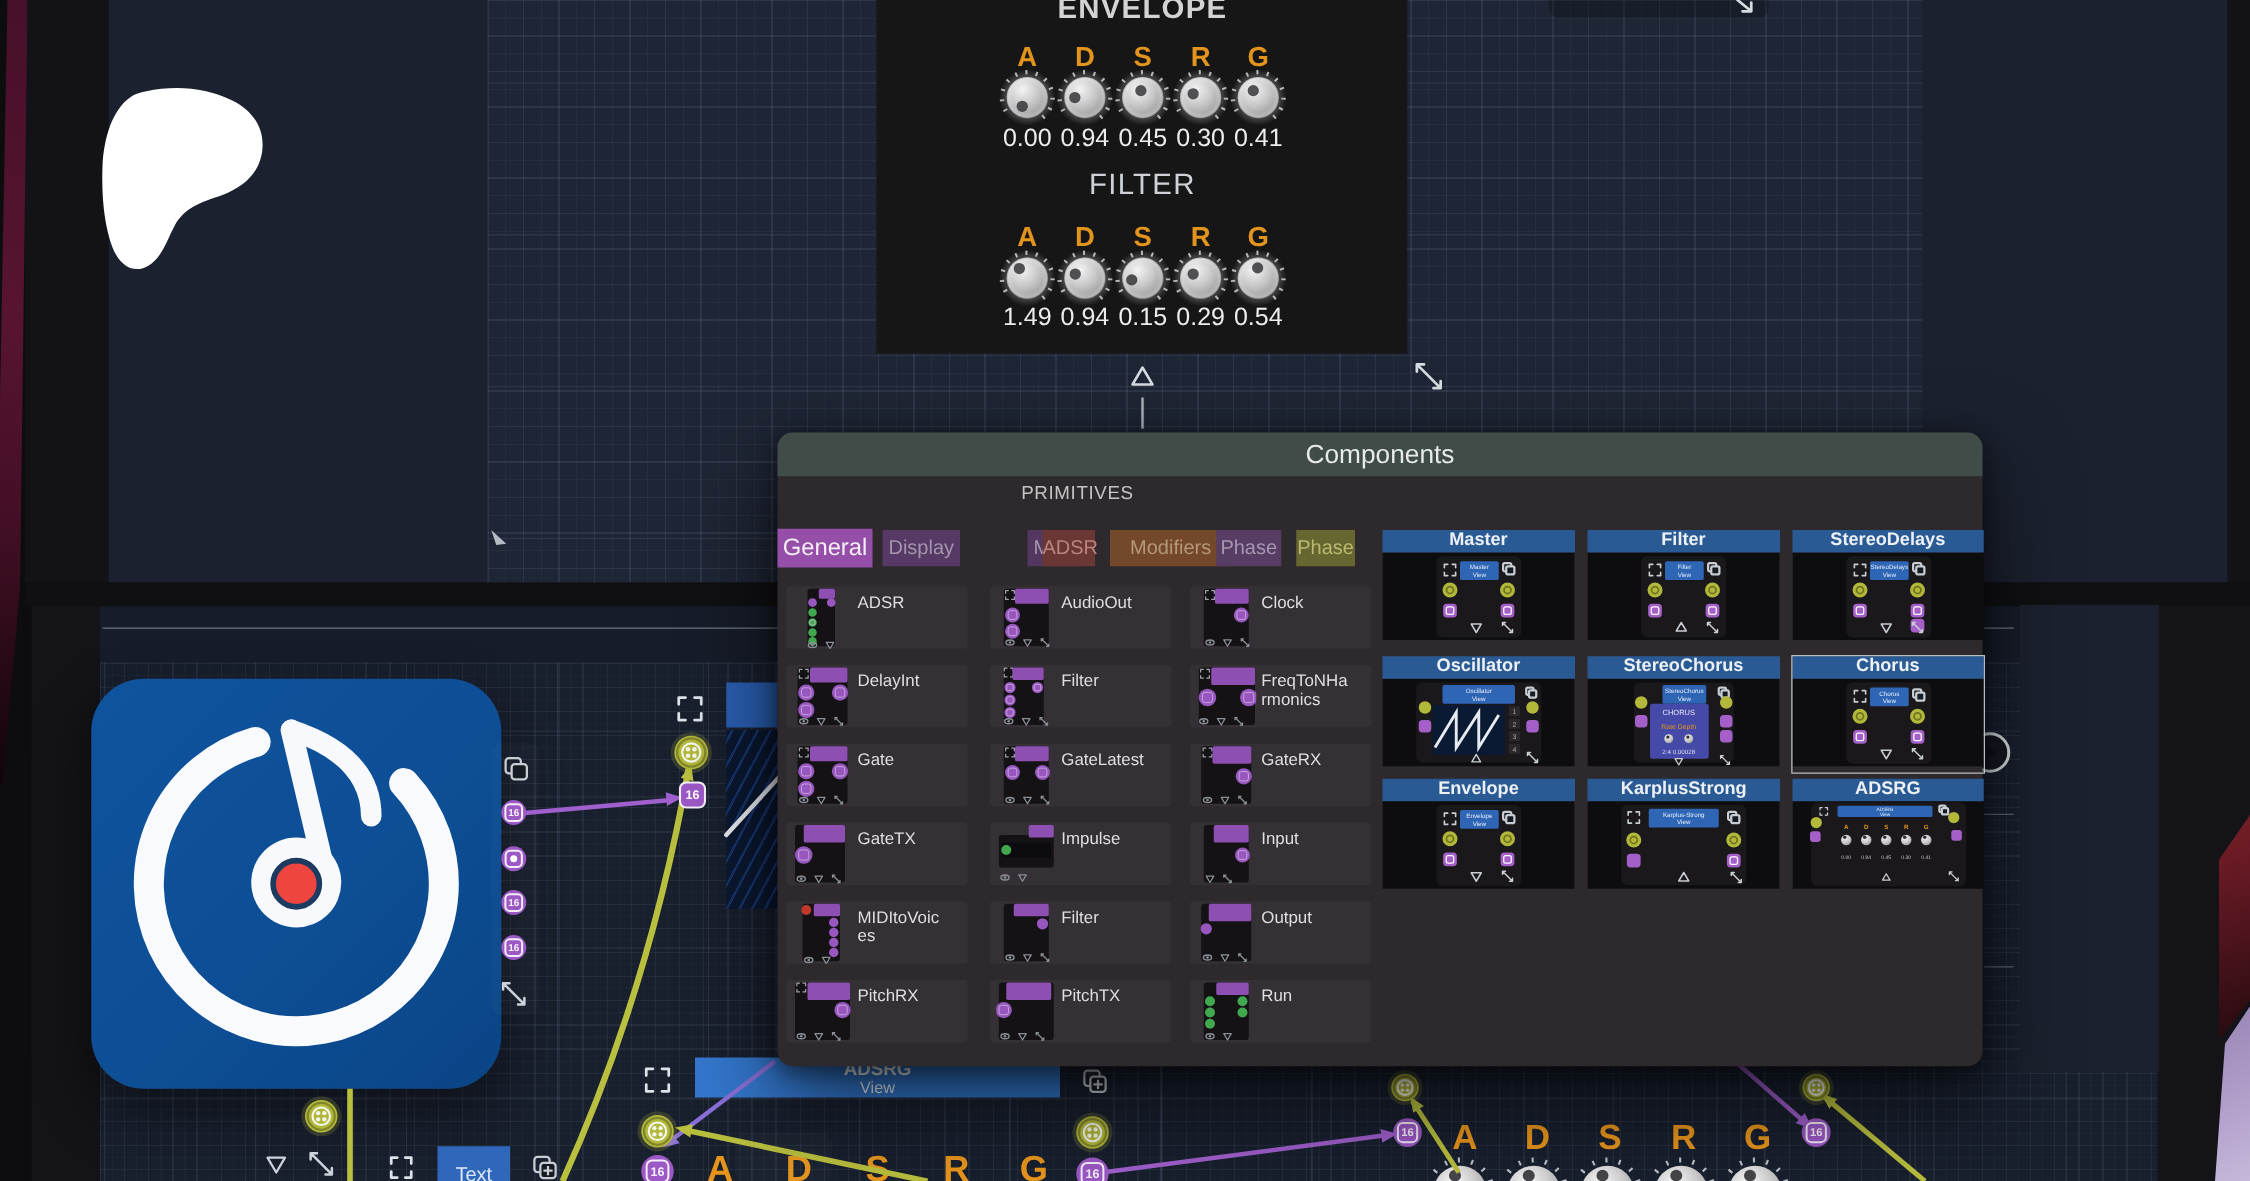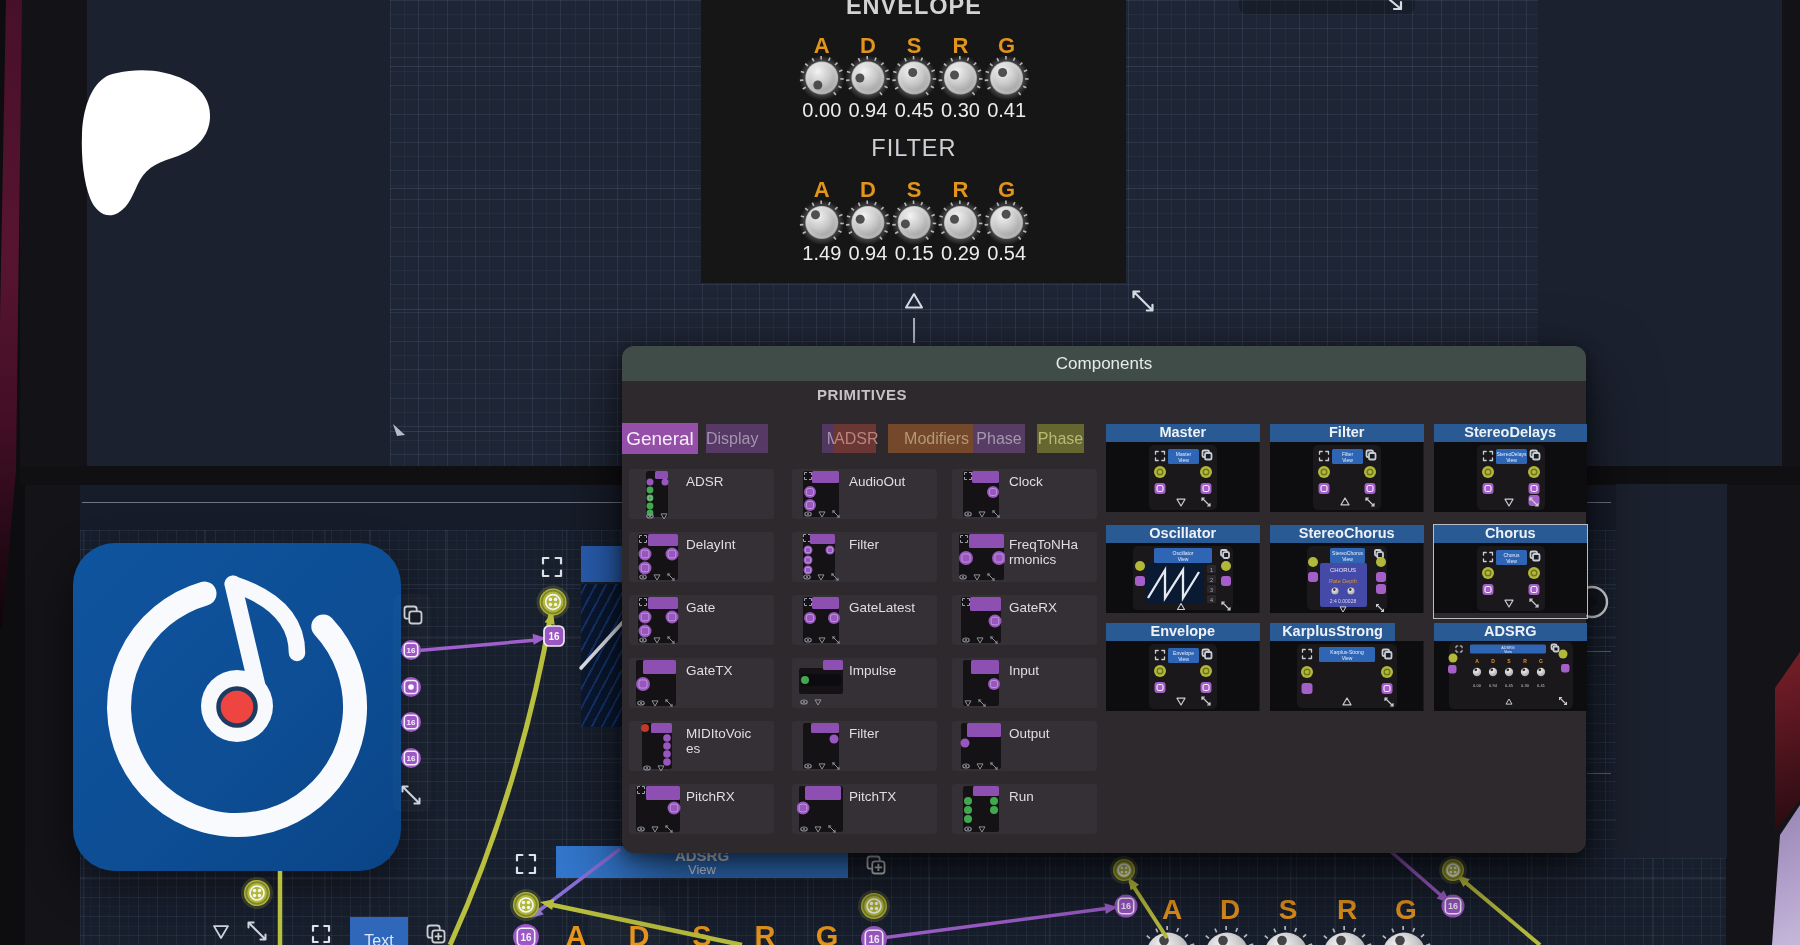--- a/index.html
+++ b/index.html
@@ -285,28 +285,28 @@
       <path d="M874.7,867.4H882.1M878.4,863.7V871.1" stroke="#c9ced5" stroke-width="1.8"></path>
       <path d="M402.5,786.5L419.5,803.5M402.5,786.5h5.1M402.5,786.5v5.1M419.5,803.5h-5.1M419.5,803.5v-5.1" fill="none" stroke="#cdd3da" stroke-width="2.0" stroke-linecap="round" stroke-linejoin="round"></path>
       <path d="M248.5,922.5L265.5,939.5M248.5,922.5h5.1M248.5,922.5v5.1M265.5,939.5h-5.1M265.5,939.5v-5.1" fill="none" stroke="#cdd3da" stroke-width="2.0" stroke-linecap="round" stroke-linejoin="round"></path>
       <path d="M214.0,926.1L228.0,926.1L221,938.0Z" fill="none" stroke="#cdd3da" stroke-width="1.8" stroke-linejoin="round"></path>
     </svg>
     <div style="position:absolute;left:0;top:0;width:26px;height:640px;background:linear-gradient(to bottom,#47102a 0%,#571430 40%,#440f26 65%,#1d0711 90%,#0d0309 100%);clip-path:polygon(6px 0,22px 0,16px 470px,2px 628px,0 628px,0 320px)"></div>
     <div style="position:absolute;left:1772px;top:640px;width:28px;height:200px;background:linear-gradient(160deg,#7d2029 0%,#611822 35%,#260b10 95%);clip-path:polygon(3px 48px,28px 12px,28px 160px,3px 192px)"></div>
     <div style="position:absolute;left:1772px;top:805px;width:28px;height:140px;background:linear-gradient(155deg,#9684b4 0%,#b3a2cc 60%,#c6b8da 100%);clip-path:polygon(8px 30px,28px 0px,28px 140px,0px 140px)"></div>
     <div style="position:absolute;left:622px;top:346px;width:964px;height:507px;background:#2d292c;border-radius:12px;box-shadow:0 30px 70px rgba(0,0,0,0.6),0 4px 18px rgba(0,0,0,0.5)"></div>
     <div style="position:absolute;left:622px;top:346px;width:964px;height:35px;background:#3f4c48;border-radius:12px 12px 0 0">
-      <div style="text-align:center;line-height:35px;color:#e7eae7;font-size:17px">Components</div>
-    </div>
-    <div style="position:absolute;left:622px;top:386px;width:480px;text-align:center;color:#c4c4c4;font-size:15px;font-weight:bold;letter-spacing:0.5px">PRIMITIVES</div>
+      <div style="text-align:center;line-height:35px;color:#e7eae7;font-size:21px">Components</div>
+    </div>
+    <div style="position:absolute;left:622px;top:386px;width:480px;text-align:center;color:#c4c4c4;font-size:15px;font-weight:normal;letter-spacing:0.5px">PRIMITIVES</div>
     <div style="position:absolute;left:622px;top:423px;width:76px;height:31px;background:#964fa8">
       <div style="text-align:center;line-height:31px;color:#f4eef6;font-size:19px">General</div>
     </div>
     <div style="position:absolute;left:706px;top:424px;width:62px;height:29px;background:#563964">
-      <div style="text-align:left;line-height:29px;color:#a395ae;font-size:16px">Display</div>
+      <div style="text-align:center;line-height:29px;color:#a395ae;font-size:16px">Display</div>
     </div>
     <div style="position:absolute;left:822px;top:424px;width:45px;height:29px;background:#523760">
       <div style="text-align:center;line-height:29px;color:#a395ae;font-size:16px">Math</div>
     </div>
     <div style="position:absolute;left:834px;top:424px;width:42px;height:29px;background:#6a3734">
       <div style="text-align:center;line-height:29px;color:#bb837d;font-size:16px">ADSR</div>
     </div>
     <div style="position:absolute;left:888px;top:424px;width:97px;height:29px;background:#74482a">
       <div style="text-align:center;line-height:29px;color:#b5977a;font-size:16px">Modifiers</div>
     </div>
@@ -737,21 +737,21 @@
         <circle cx="54" cy="30" r="2.8" fill="none" stroke="#70751f" stroke-width="1.4"></circle>
         <circle cx="100" cy="30" r="6" fill="#b2b83a"></circle>
         <circle cx="100" cy="30" r="2.8" fill="none" stroke="#70751f" stroke-width="1.4"></circle>
         <rect x="48.5" y="41" width="11" height="11" rx="3" fill="#a55fc8"></rect>
         <rect x="51" y="43.5" width="6" height="6" rx="1.5" fill="none" stroke="#fff" stroke-width="1"></rect>
         <rect x="94.5" y="41" width="11" height="11" rx="3" fill="#a55fc8"></rect>
         <rect x="97" y="43.5" width="6" height="6" rx="1.5" fill="none" stroke="#fff" stroke-width="1"></rect>
         <path d="M71.0,57.2L79.0,57.2L75,64.0Z" fill="none" stroke="#c8cdd4" stroke-width="1.2" stroke-linejoin="round"></path>
         <path d="M96.0,56.0L104.0,64.0M96.0,56.0h2.4M96.0,56.0v2.4M104.0,64.0h-2.4M104.0,64.0v-2.4" fill="none" stroke="#c8cdd4" stroke-width="1.2" stroke-linecap="round" stroke-linejoin="round"></path>
       </svg></div>
-    <div style="position:absolute;left:1270px;top:623px;width:125px;height:17.5px;background:#2a5a94">
+    <div style="position:absolute;left:1270px;top:623px;width:154px;height:17.5px;background:#2a5a94">
       <div style="text-align:center;line-height:17.5px;color:#edf1f6;font-size:14.5px;font-weight:bold">KarplusStrong</div>
     </div>
     <div class="ab" style="left:1270px;top:640.5px;width:153.5px;height:70.5px"><svg width="153.5" height="70.5" viewBox="0 0 153.5 70.5" font-family="Liberation Sans,sans-serif">
         <rect width="153.5" height="70.5" fill="#0d0c0e"></rect>
         <rect x="27" y="3" width="100" height="64" rx="5" fill="#1a181b"></rect>
         <path d="M35.2,8.5L32.5,8.5L32.5,11.2M35.2,17.5L32.5,17.5L32.5,14.8M38.8,8.5L41.5,8.5L41.5,11.2M38.8,17.5L41.5,17.5L41.5,14.8" fill="none" stroke="#c8cdd4" stroke-width="1.3" stroke-linecap="round" stroke-linejoin="round"></path>
         <rect x="49" y="6" width="56" height="15" rx="1.5" fill="#2e66b5"></rect>
         <text x="77" y="12.5" text-anchor="middle" font-size="5" fill="#e8eefb">Karplus-Strong</text>
         <text x="77" y="18.5" text-anchor="middle" font-size="5" fill="#e8eefb">View</text>
         <rect x="112.5" y="8.5" width="6.5" height="6.5" rx="1.3499999999999999" fill="none" stroke="#c8cdd4" stroke-width="1.8"></rect>

